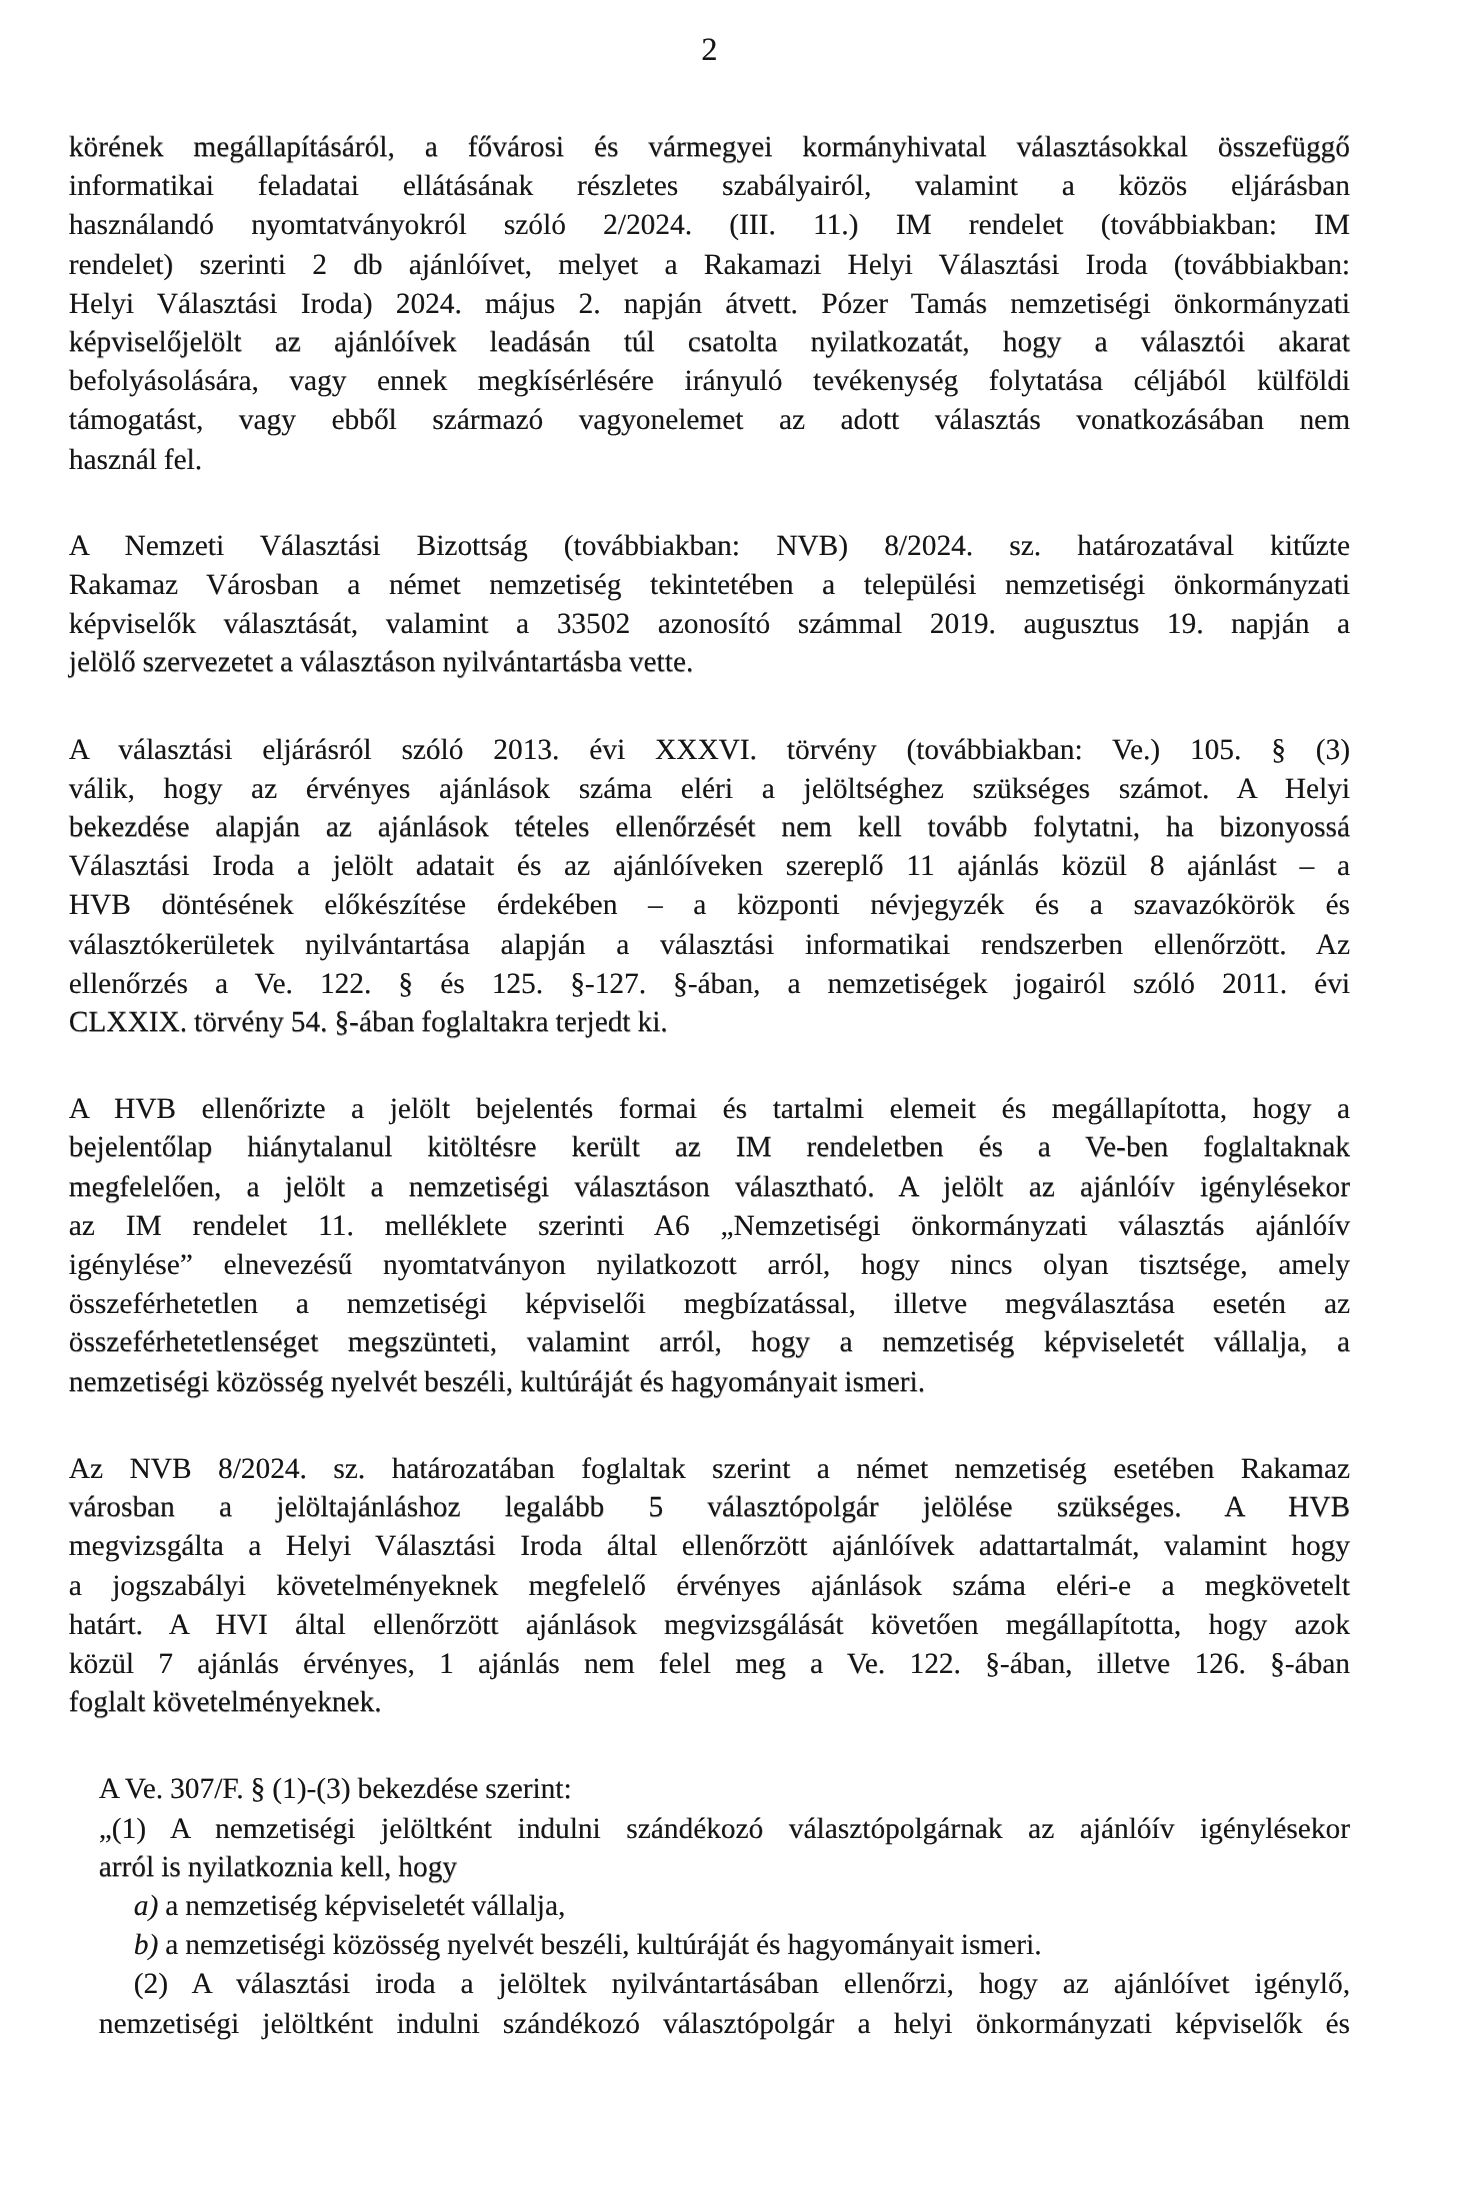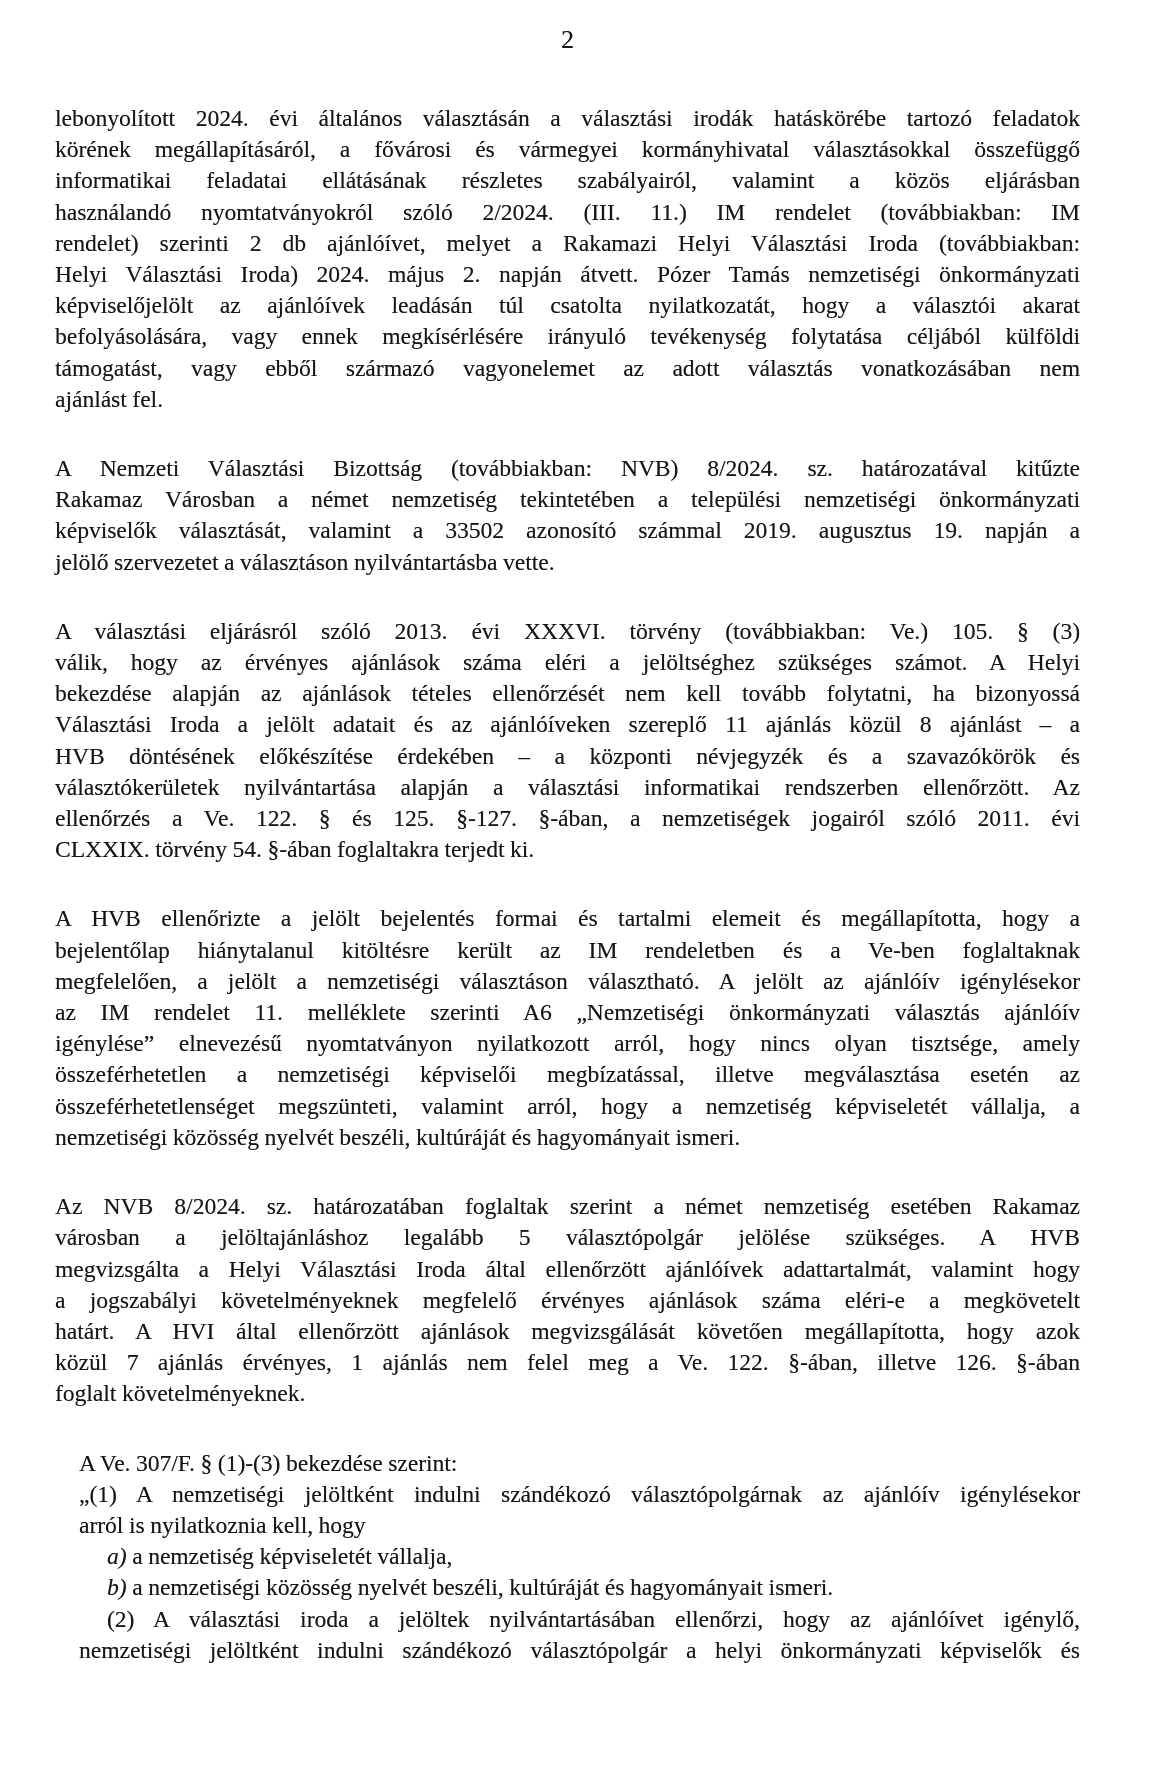--- a/index.html
+++ b/index.html
@@ -60,30 +60,29 @@
 </head>
 <body>
 
 <div class="page">
 
   <div class="page-number">2</div>
 
   <div class="content">
 
     <div class="para">
-        <div class="line just">lebonyolított 2024. évi általános választásán a választási irodák hatáskörébe tartozó feladatok</div>
         <div class="line just">körének megállapításáról, a fővárosi és vármegyei kormányhivatal választásokkal összefüggő</div>
         <div class="line just">informatikai feladatai ellátásának részletes szabályairól, valamint a közös eljárásban</div>
         <div class="line just">használandó nyomtatványokról szóló 2/2024. (III. 11.) IM rendelet (továbbiakban: IM</div>
         <div class="line just">rendelet) szerinti 2 db ajánlóívet, melyet a Rakamazi Helyi Választási Iroda (továbbiakban:</div>
         <div class="line just">Helyi Választási Iroda) 2024. május 2. napján átvett. Pózer Tamás nemzetiségi önkormányzati</div>
         <div class="line just">képviselőjelölt az ajánlóívek leadásán túl csatolta nyilatkozatát, hogy a választói akarat</div>
         <div class="line just">befolyásolására, vagy ennek megkísérlésére irányuló tevékenység folytatása céljából külföldi</div>
         <div class="line just">támogatást, vagy ebből származó vagyonelemet az adott választás vonatkozásában nem</div>
-        <div class="line">ajánlást fel.</div>
+        <div class="line">használ fel.</div>
       </div>
 
     <div class="para">
         <div class="line just">A Nemzeti Választási Bizottság (továbbiakban: NVB) 8/2024. sz. határozatával kitűzte</div>
         <div class="line just">Rakamaz Városban a német nemzetiség tekintetében a települési nemzetiségi önkormányzati</div>
         <div class="line just">képviselők választását, valamint a 33502 azonosító számmal 2019. augusztus 19. napján a</div>
         <div class="line">jelölő szervezetet a választáson nyilvántartásba vette.</div>
       </div>
 
     <div class="para">

